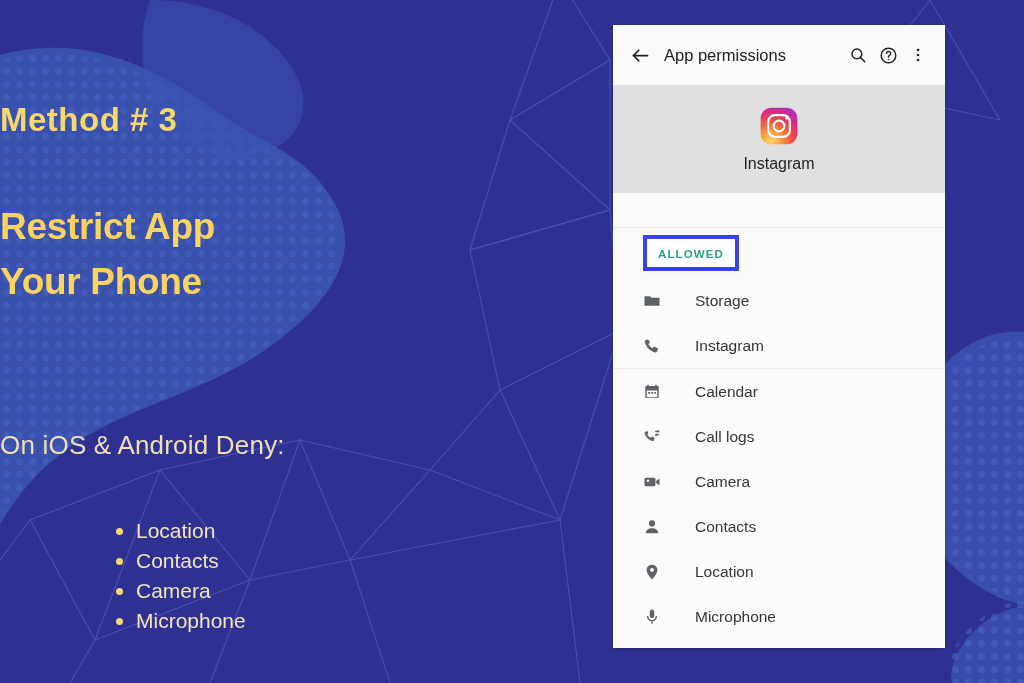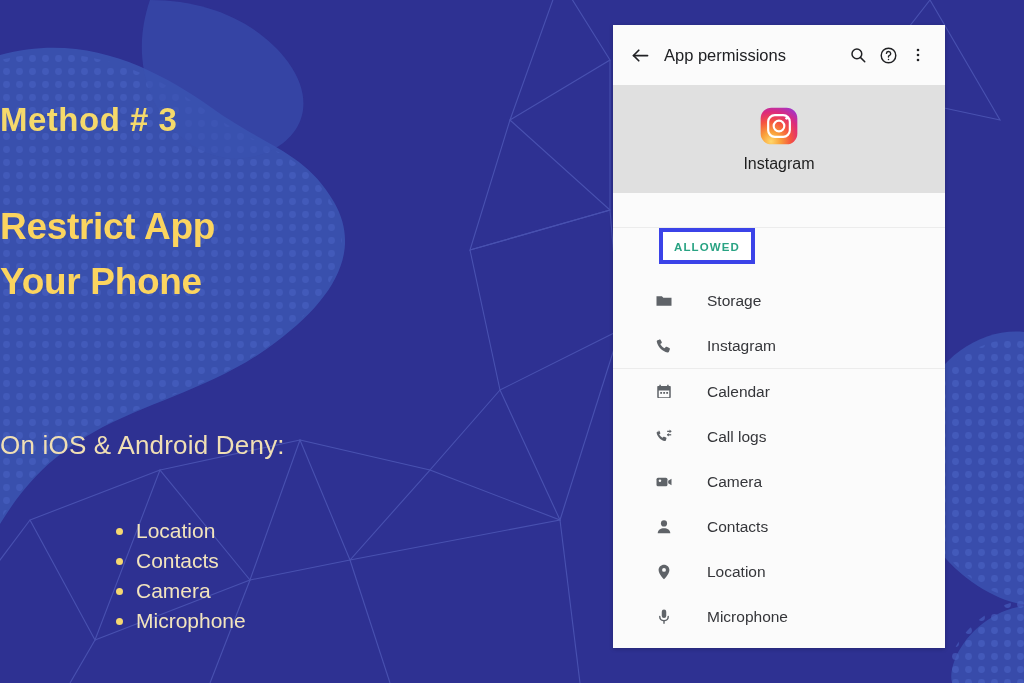--- a/index.html
+++ b/index.html
@@ -83,39 +83,38 @@
   .ig-icon{ width:40px; height:40px; }
   .app-name{ margin-top:9px; font-size:16px; color:#1f1f1f; }
 
   .spacer-row{
     height:35px; background:#fbfbfb;
     border-bottom:1px solid #ececec;
   }
 
   .sec-head{
     height:50px;
-    display:flex; align-items:flex-start;
+    display:flex; align-items:center;
     padding-left:30px;
-    margin-left:16px;
   }
   .sec-chip{
     border:4px solid #3b43e8;
     background:#ffffff;
     padding:5px 11px 5px 11px;
     display:inline-block;
   }
   .sec-chip span{
     font-size:11.5px; font-weight:bold; color:#29a383;
     letter-spacing:1.1px;
   }
 
   .perm-row{
     height:45px;
     display:flex; align-items:center;
-    padding-left:40px;
+    padding-left:28px;
   }
   .perm-row .pic{ width:22px; height:22px; flex:0 0 auto; display:flex; align-items:center; justify-content:center; }
   .perm-row .plabel{ margin-left:32px; font-size:15.5px; color:#35363a; }
 
   .divider{ height:1px; background:#ececec; margin:0; }
 </style>
 </head>
 <body>
 
 <div id="bg-layer">

